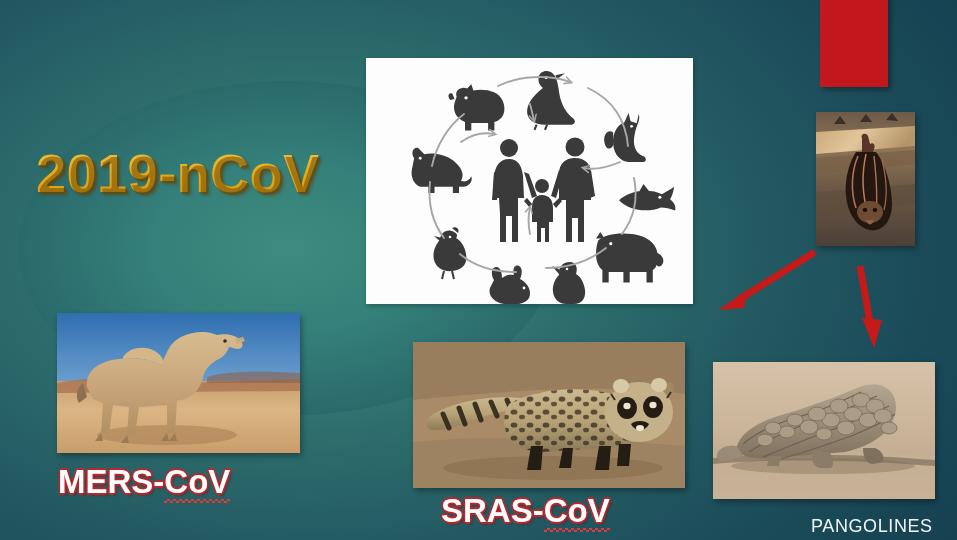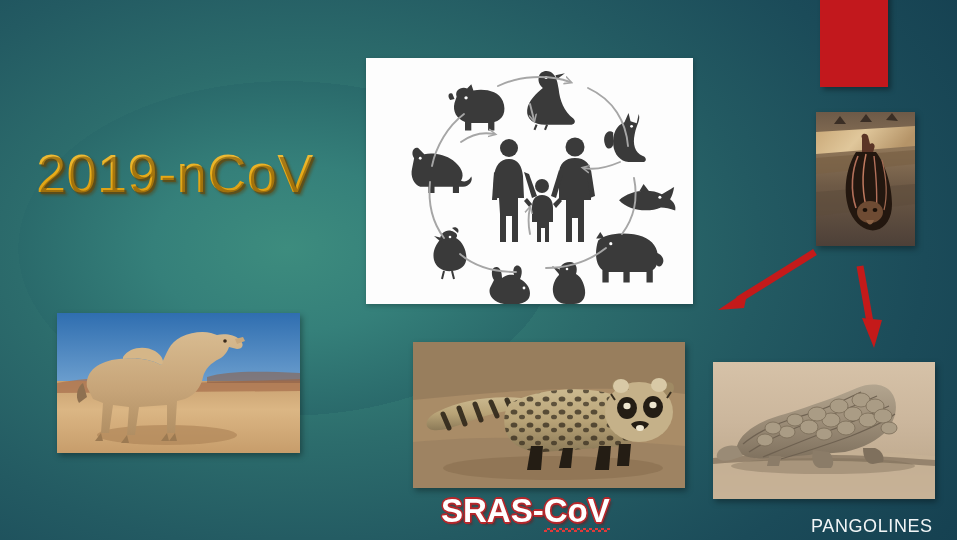--- a/index.html
+++ b/index.html
@@ -28,21 +28,21 @@
         #164252 84%,
         #123b4d 100%);
   }
 
   
   #title {
     position: absolute;
     left: 36px;
     top: 142px;
     font-size: 54px;
-    font-weight: normal;
+    font-weight: bold;
     letter-spacing: 0.5px;
     color: #edb52a;
     background: linear-gradient(180deg, #f2c64a 0%, #e8ab17 52%, #d79a12 100%);
     -webkit-background-clip: text;
     background-clip: text;
     -webkit-text-fill-color: transparent;
     text-shadow: 2px 2px 0 rgba(110, 72, 6, 0.55);
     filter: drop-shadow(2px 2px 1px rgba(90,60,5,0.6));
     white-space: nowrap;
   }
@@ -444,20 +444,23 @@
     <g>
       <path d="M815 252 L738 300" stroke="#c41a1a" stroke-width="7" stroke-linecap="butt" fill="none"></path>
       <path d="M718 310 L748 290 L744 308 Z" fill="#c41a1a"></path>
     </g>
     <g>
       <path d="M860 266 L871 328" stroke="#c41a1a" stroke-width="7" stroke-linecap="butt" fill="none"></path>
       <path d="M874 348 L862 318 L882 320 Z" fill="#c41a1a"></path>
     </g>
   </svg>
 
+  <div class="redlabel" id="mers-label">
+    <span>MERS-</span><span class="squiggle">CoV</span>
+  </div>
 
   <div class="redlabel" id="sras-label">
     <span>SRAS-</span><span class="squiggle">CoV</span>
   </div>
 
   <div id="pangolines-label">PANGOLINES</div>
 
 </div>
 
 </body></html>

